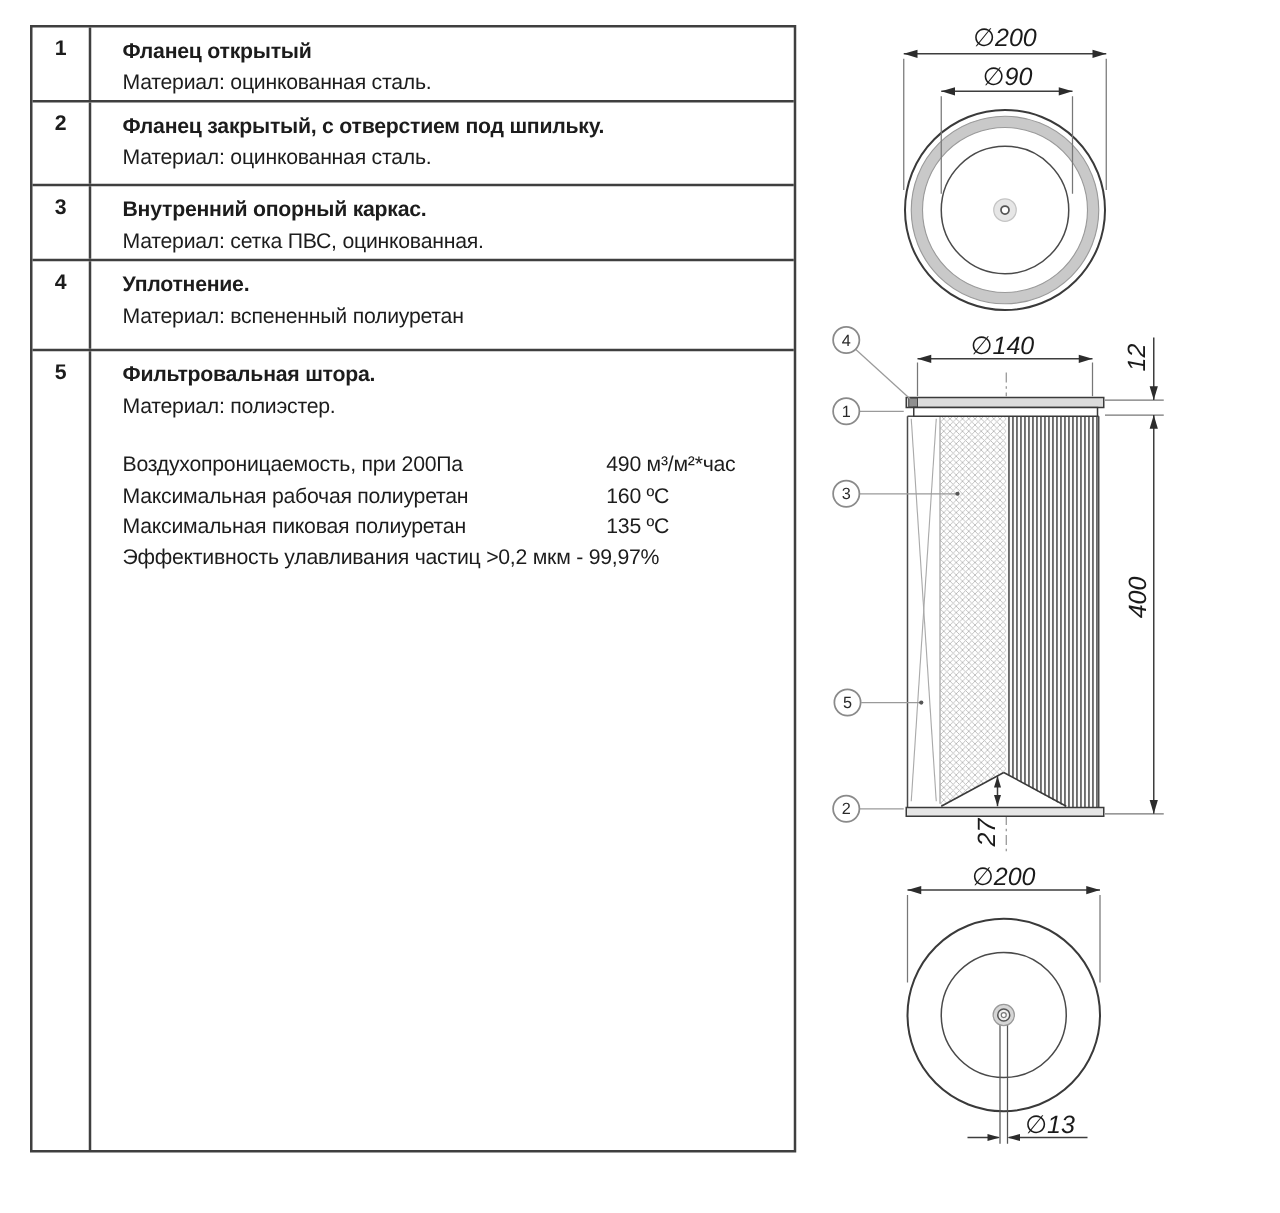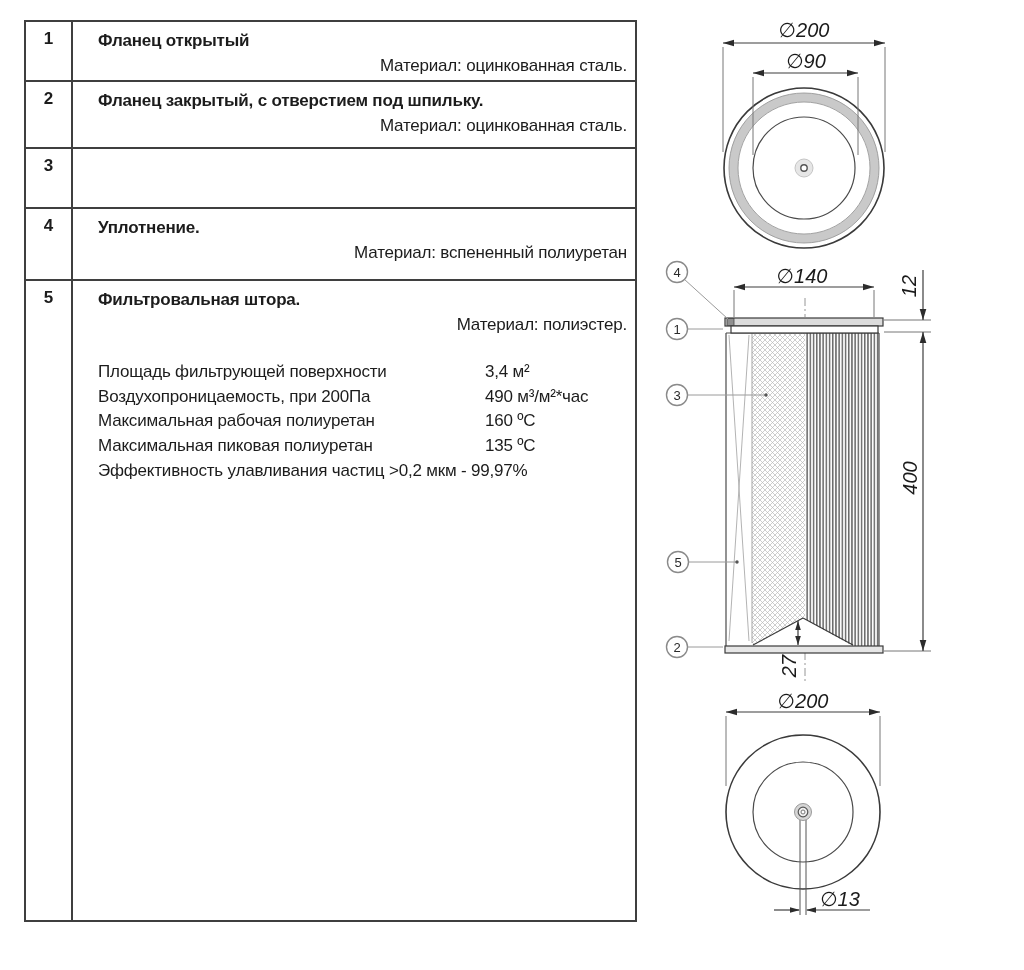--- a/index.html
+++ b/index.html
@@ -7,21 +7,21 @@
         font-family:"Liberation Sans","DejaVu Sans",sans-serif;color:#1c1c1c;}
   
   .parts-table{position:absolute;left:24px;top:20px;width:613px;height:902px;
                border:2px solid #3f3f3f;box-sizing:border-box;display:flex;flex-direction:column;}
   .trow{display:flex;box-sizing:border-box;border-bottom:2px solid #3f3f3f;}
   .trow:last-child{border-bottom:none;flex:1;}
   .tnum{width:47px;flex:0 0 47px;border-right:2px solid #3f3f3f;box-sizing:border-box;
         text-align:center;font-weight:bold;font-size:17px;padding-top:7px;}
   .tcontent{flex:1;padding:6px 8px 0 25px;box-sizing:border-box;}
   .ttitle{font-weight:bold;font-size:17px;line-height:25px;letter-spacing:-0.2px;}
-  .tdesc{font-size:17px;line-height:25px;letter-spacing:-0.2px;text-align:right;}
+  .tdesc{font-size:17px;line-height:25px;letter-spacing:-0.2px;}
   .specs{margin-top:23px;}
   .spec-line{position:relative;font-size:17px;line-height:24.7px;letter-spacing:-0.2px;white-space:nowrap;}
   .spec-value{position:absolute;left:387px;top:0;}
   .eff-line{font-size:17px;line-height:24.7px;letter-spacing:-0.2px;white-space:nowrap;}
   
   svg{position:absolute;left:0;top:0;}
   .dimtext{font-family:"Liberation Sans","DejaVu Sans",sans-serif;font-style:italic;
            font-size:20px;fill:#1a1a1a;}
   .balloon-num{font-family:"Liberation Sans","DejaVu Sans",sans-serif;font-size:13px;fill:#2a2a2a;}
 </style>
@@ -43,40 +43,40 @@
     <div class="trow" style="height:67px">
       <div class="tnum">2</div>
       <div class="tcontent">
         <div class="ttitle">Фланец закрытый, с отверстием под шпильку.</div>
         <div class="tdesc">Материал: оцинкованная сталь.</div>
       </div>
     </div>
 
     <div class="trow" style="height:60px">
       <div class="tnum">3</div>
+      <div class="tcontent">
+        <div class="ttitle">Внутренний опорный каркас.</div>
+        <div class="tdesc">Материал: сетка ПВС, оцинкованная.</div>
+      </div>
     </div>
 
     <div class="trow" style="height:72px">
       <div class="tnum">4</div>
       <div class="tcontent">
         <div class="ttitle">Уплотнение.</div>
         <div class="tdesc">Материал: вспененный полиуретан</div>
       </div>
     </div>
 
     <div class="trow">
       <div class="tnum">5</div>
       <div class="tcontent">
         <div class="ttitle">Фильтровальная штора.</div>
         <div class="tdesc">Материал: полиэстер.</div>
         <div class="specs">
-          <div class="spec-line">
-            <span>Площадь фильтрующей поверхности</span>
-            <span class="spec-value">3,4 м²</span>
-          </div>
           <div class="spec-line">
             <span>Воздухопроницаемость, при 200Па</span>
             <span class="spec-value">490 м³/м²*час</span>
           </div>
           <div class="spec-line">
             <span>Максимальная рабочая полиуретан</span>
             <span class="spec-value">160 ºС</span>
           </div>
           <div class="spec-line">
             <span>Максимальная пиковая полиуретан</span>

